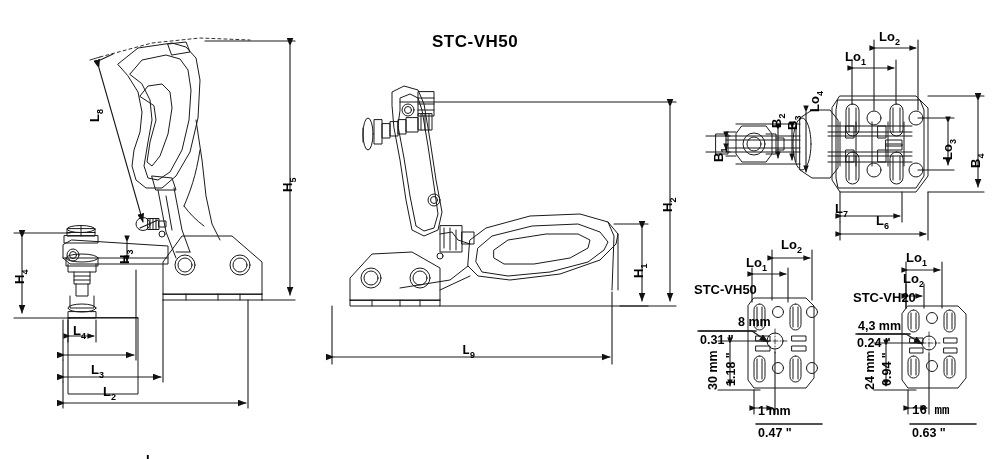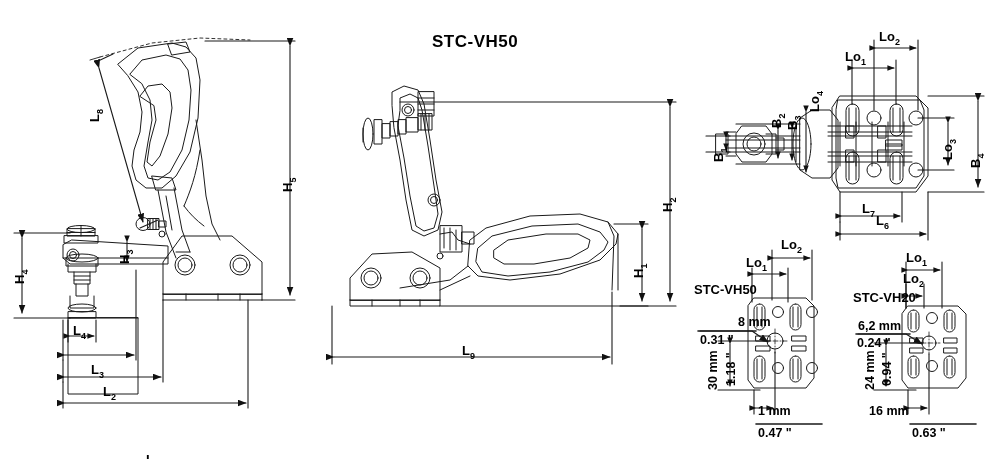--- a/index.html
+++ b/index.html
@@ -389,46 +389,46 @@
 <div class="lbl dimlbl rot90" style="left:281px;top:192px;">H<sub>5</sub></div>
 <div class="lbl dimlbl rot90" style="left:13px;top:284px;">H<sub>4</sub></div>
 <div class="lbl dimlbl rot90" style="left:118px;top:264px;">H<sub>3</sub></div>
 <div class="lbl dimlbl" style="left:73px;top:324px;">L<sub>4</sub></div>
 <div class="lbl dimlbl" style="left:91px;top:343px;margin-top:20px;">L<sub>3</sub></div>
 <div class="lbl dimlbl" style="left:103px;top:365px;margin-top:20px;">L<sub>2</sub></div>
 <div class="lbl dimlbl" style="left:146px;top:405px;margin-top:48px;">L<sub>1</sub></div>
 
 <div class="lbl dimlbl rot90" style="left:661px;top:212px;">H<sub>2</sub></div>
 <div class="lbl dimlbl rot90" style="left:632px;top:278px;">H<sub>1</sub></div>
-<div class="lbl dimlbl" style="left:462px;top:344px;">L<sub>9</sub></div>
+<div class="lbl dimlbl" style="left:462px;top:344px;font-family:Liberation Mono, monospace;">L<sub>9</sub></div>
 
 <div class="lbl dimlbl" style="left:845px;top:50px;">Lo<sub>1</sub></div>
 <div class="lbl dimlbl" style="left:879px;top:30px;">Lo<sub>2</sub></div>
 <div class="lbl dimlbl rot90" style="left:941px;top:160px;">Lo<sub>3</sub></div>
 <div class="lbl dimlbl rot90" style="left:969px;top:168px;">B<sub>4</sub></div>
 <div class="lbl dimlbl rot90" style="left:808px;top:112px;">Lo<sub>4</sub></div>
 <div class="lbl dimlbl rot90" style="left:786px;top:130px;">B<sub>3</sub></div>
 <div class="lbl dimlbl rot90" style="left:770px;top:128px;">B<sub>2</sub></div>
 <div class="lbl dimlbl rot90" style="left:712px;top:162px;">B<sub>1</sub></div>
-<div class="lbl dimlbl" style="left:862px;top:202px;">L<sub>7</sub></div>
+<div class="lbl dimlbl" style="left:835px;top:202px;">L<sub>7</sub></div>
 <div class="lbl dimlbl" style="left:876px;top:214px;">L<sub>6</sub></div>
 
 <div class="lbl variant" style="left:694px;top:283px;">STC-VH50</div>
 <div class="lbl dimlbl" style="left:746px;top:256px;">Lo<sub>1</sub></div>
 <div class="lbl dimlbl" style="left:781px;top:238px;">Lo<sub>2</sub></div>
 <div class="lbl meas" style="left:702px;top:316px;margin-left:36px;">8 mm</div>
 <div class="lbl meas" style="left:700px;top:334px;">0.31 "</div>
 <div class="lbl meas rot90" style="left:707px;top:390px;">30 mm</div>
 <div class="lbl meas rot90" style="left:725px;top:386px;">1.18 "</div>
 <div class="lbl meas" style="left:758px;top:405px;">1 mm</div>
 <div class="lbl meas" style="left:758px;top:427px;">0.47 "</div>
 
 <div class="lbl variant" style="left:853px;top:291px;">STC-VH20</div>
 <div class="lbl dimlbl" style="left:906px;top:251px;">Lo<sub>1</sub></div>
 <div class="lbl dimlbl" style="left:903px;top:272px;">Lo<sub>2</sub></div>
-<div class="lbl meas" style="left:858px;top:320px;">6,2 mm</div>
+<div class="lbl meas" style="left:858px;top:320px;">4,3 mm</div>
 <div class="lbl meas" style="left:857px;top:337px;">0.24 "</div>
 <div class="lbl meas rot90" style="left:864px;top:390px;">24 mm</div>
 <div class="lbl meas rot90" style="left:881px;top:386px;">0.94 "</div>
-<div class="lbl meas" style="left:869px;top:405px;">16 mm</div>
+<div class="lbl meas" style="left:912px;top:405px;font-family:Liberation Mono, monospace;">16 mm</div>
 <div class="lbl meas" style="left:912px;top:427px;">0.63 "</div>
 
 </div>
 
 </body></html>

